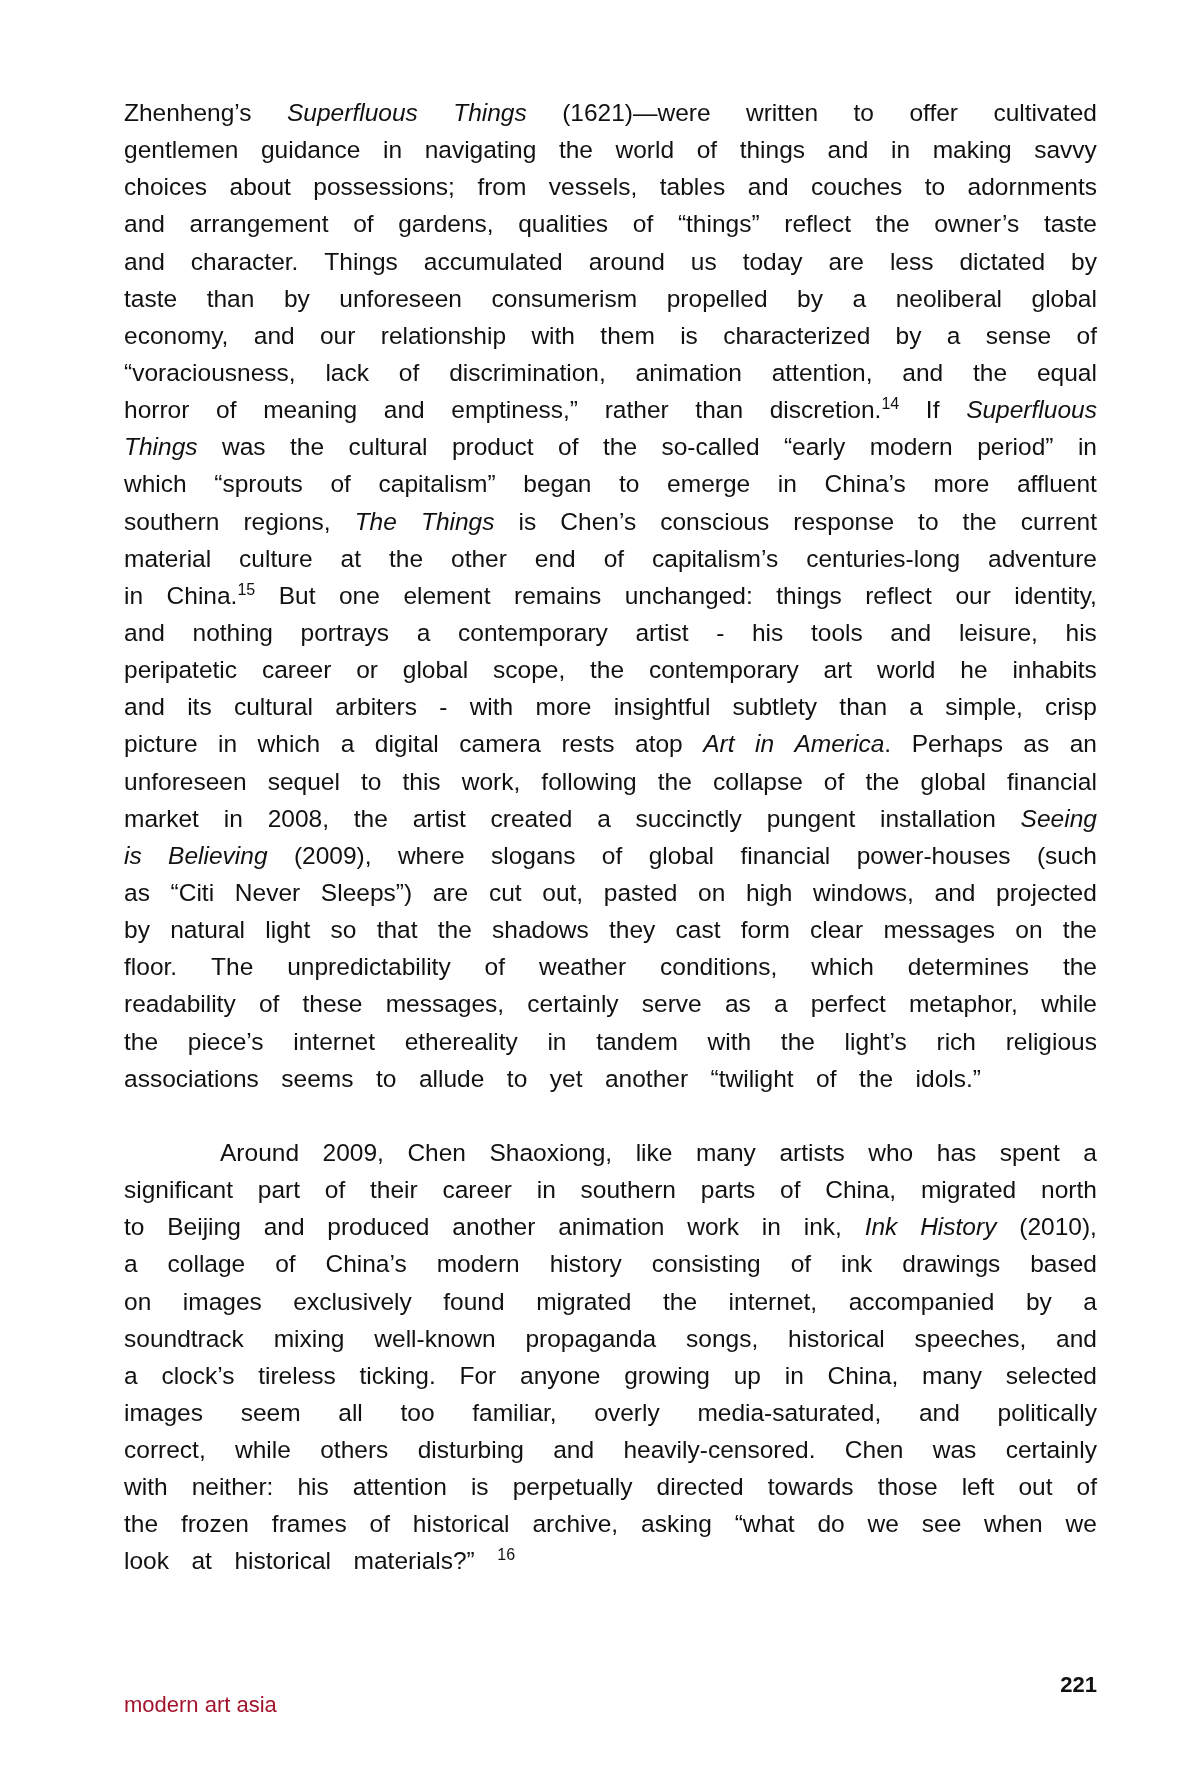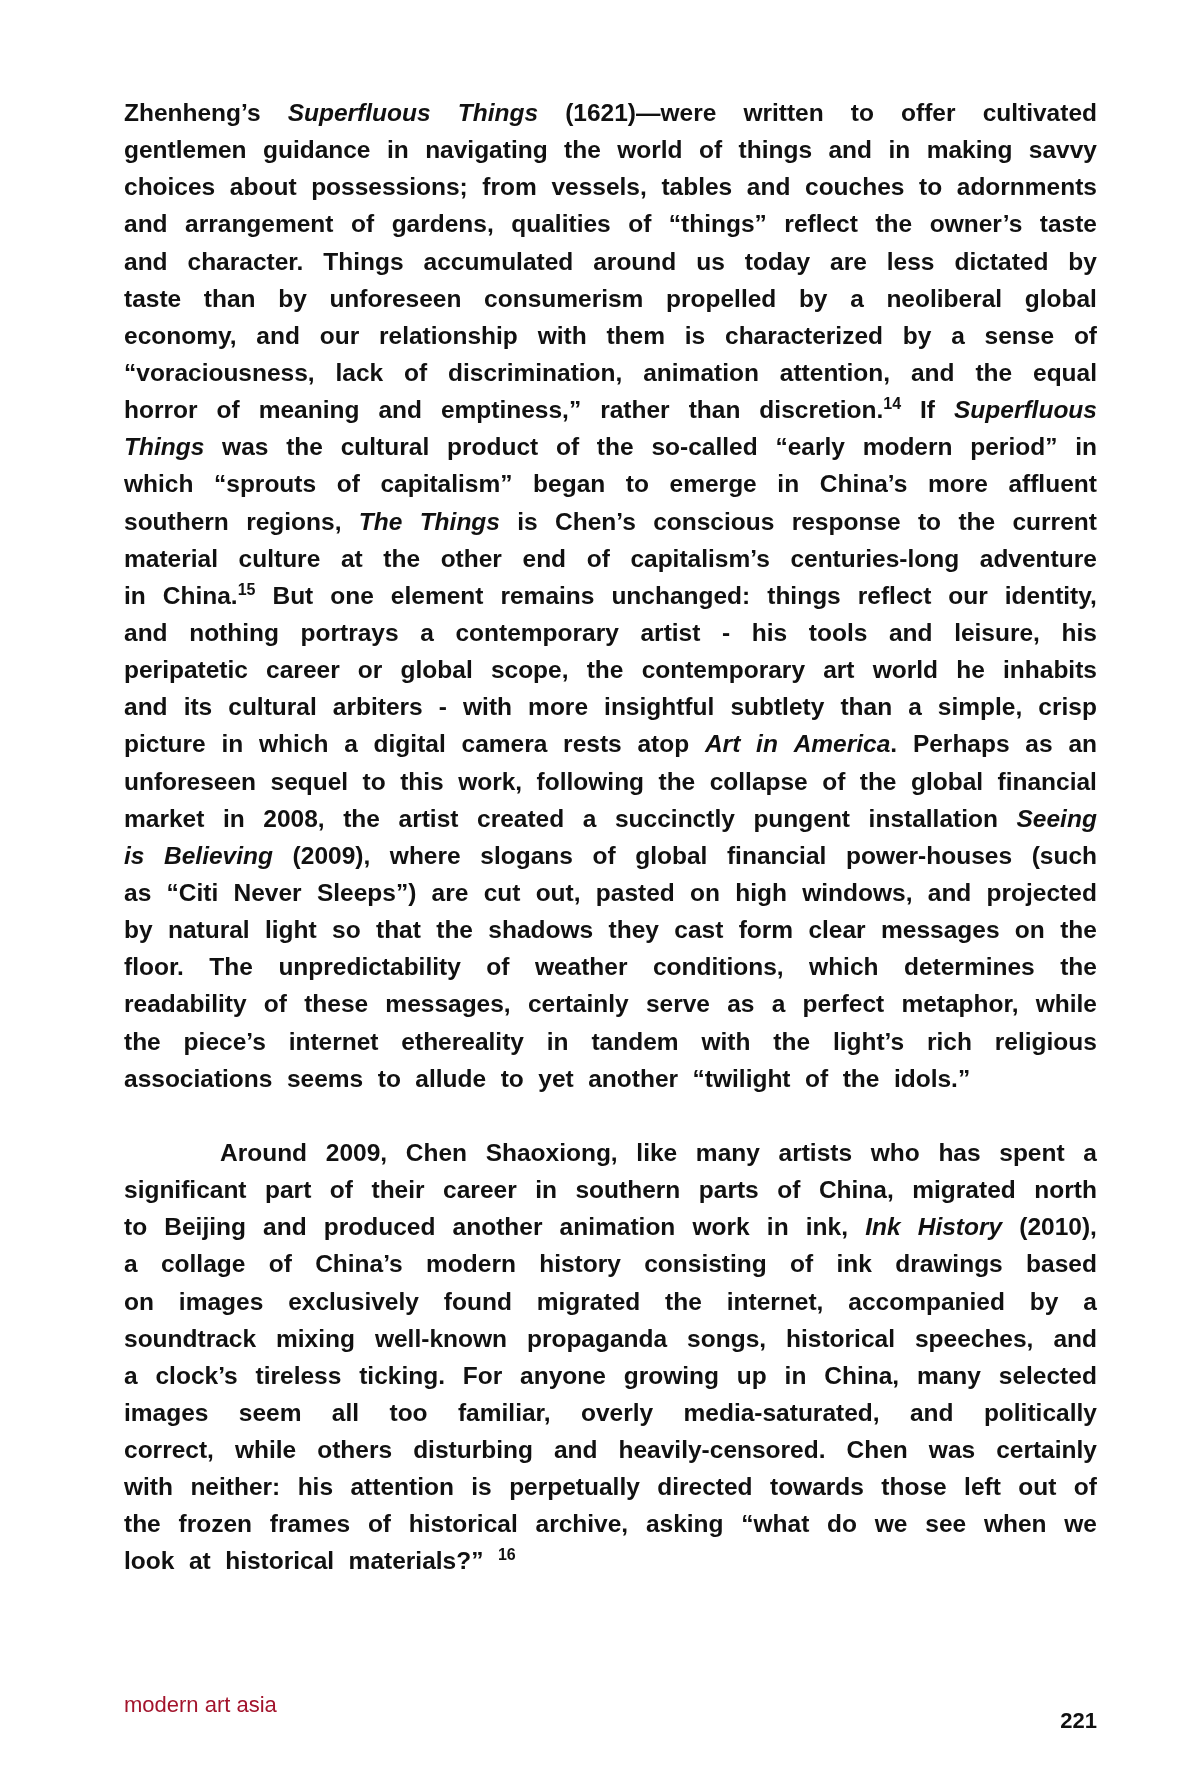--- a/index.html
+++ b/index.html
@@ -55,35 +55,33 @@
     line-height: 30px;
   }
   .footer-right {
     position: absolute;
     right: 98px;
     top: 1670px;
     font-size: 22px;
     font-weight: bold;
     color: #111111;
     line-height: 30px;
-    margin-top: 36px;
   }
   
   .jline {
     display: flex;
     justify-content: space-between;
     height: 37.15px;
     line-height: 37.15px;
     font-size: 24.5px;
     white-space: nowrap;
-    font-weight: bold;
   }
   .jline.last {
     justify-content: flex-start;
-    gap: 8px;
+    gap: 16px;
   }
   .jline.last .w { margin-right: 6.5px; }
   .jline.indent { padding-left: 96px; }
   .w { display: inline-block; }
   .w .it { font-style: italic; }
 </style>
 </head>
 <body>
 
 <div class="page">

